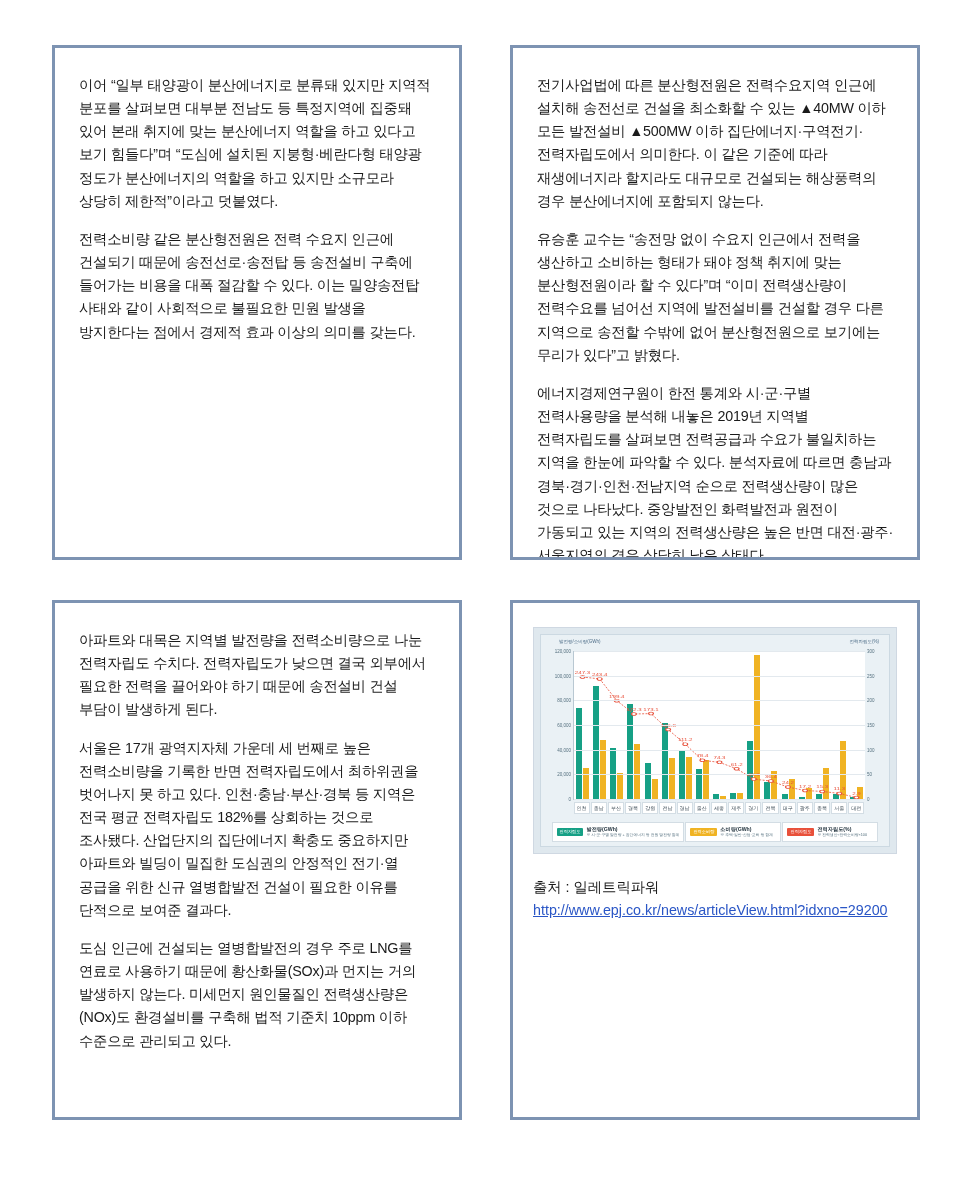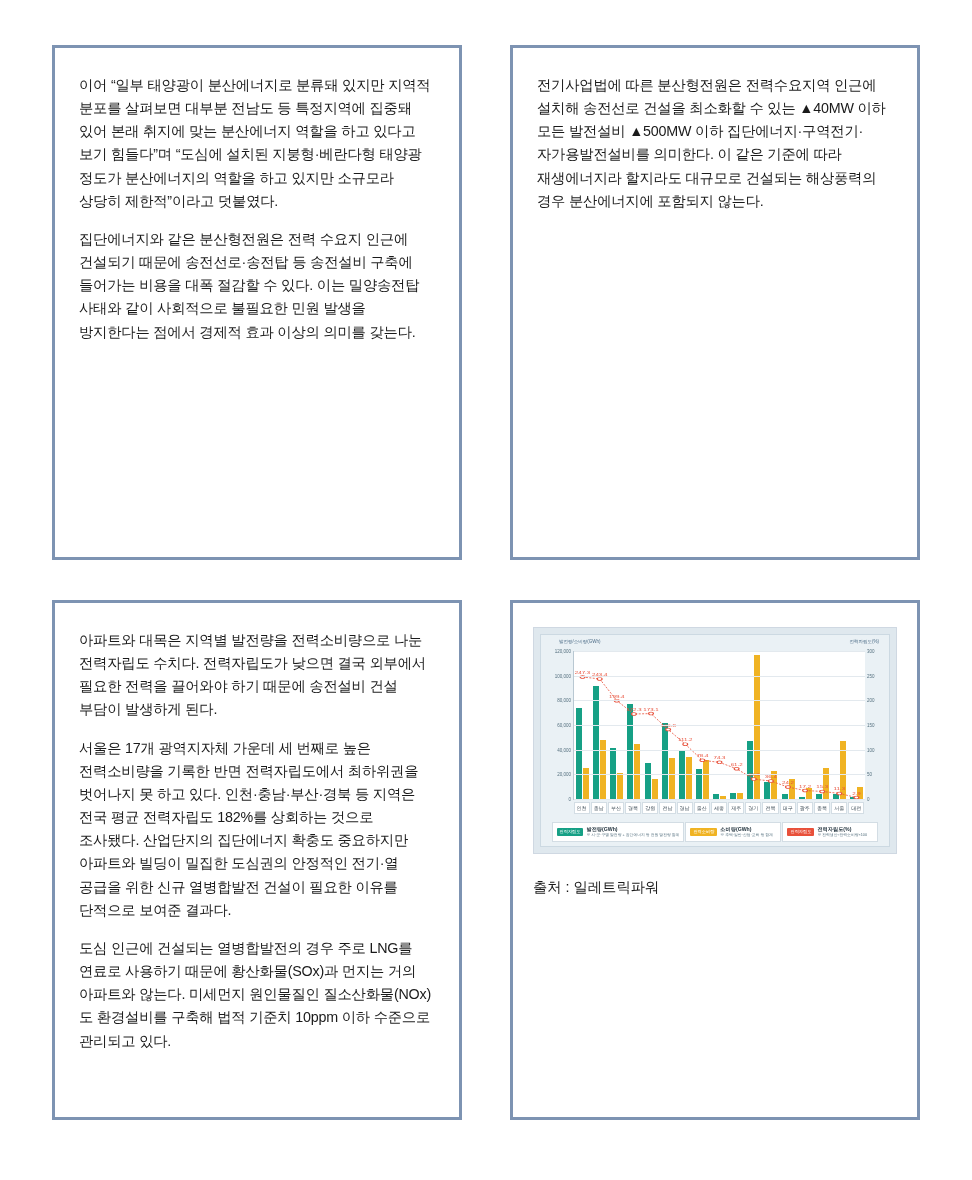--- a/index.html
+++ b/index.html
@@ -202,31 +202,33 @@
   }
 </style>
 </head>
 <body>
 
 <div class="page">
   <div class="grid">
 
     <div class="card">
       <p>이어 “일부 태양광이 분산에너지로 분류돼 있지만 지역적 분포를 살펴보면 대부분 전남도 등 특정지역에 집중돼 있어 본래 취지에 맞는 분산에너지 역할을 하고 있다고 보기 힘들다”며 “도심에 설치된 지붕형·베란다형 태양광 정도가 분산에너지의 역할을 하고 있지만 소규모라 상당히 제한적”이라고 덧붙였다.</p>
-      <p>집단에너지와 같은 분산형전원은 전력 수요지 인근에 건설되기 때문에 송전선로·송전탑 등 송전설비 구축에 들어가는 비용을 대폭 절감할 수 있다. 이는 밀양송전탑 사태와 같이 사회적으로 불필요한 민원 발생을 방지한다는 점에서 경제적 효과 이상의 의미를 갖는다.</p>
+      <p>전력소비량 같은 분산형전원은 전력 수요지 인근에 건설되기 때문에 송전선로·송전탑 등 송전설비 구축에 들어가는 비용을 대폭 절감할 수 있다. 이는 밀양송전탑 사태와 같이 사회적으로 불필요한 민원 발생을 방지한다는 점에서 경제적 효과 이상의 의미를 갖는다.</p>
     </div>
 
     <div class="card">
-      <p>전기사업법에 따른 분산형전원은 전력수요지역 인근에 설치해 송전선로 건설을 최소화할 수 있는 ▲40MW 이하 모든 발전설비 ▲500MW 이하 집단에너지·구역전기·자가용발전설비를 의미한다. 이 같은 기준에 따라 재생에너지라 할지라도 대규모로 건설되는 해상풍력의 경우 분산에너지에 포함되지 않는다.</p>
+      <p>전기사업법에 따른 분산형전원은 전력수요지역 인근에 설치해 송전선로 건설을 최소화할 수 있는 ▲40MW 이하 모든 발전설비 ▲500MW 이하 집단에너지·구역전기·전력자립도에서 의미한다. 이 같은 기준에 따라 재생에너지라 할지라도 대규모로 건설되는 해상풍력의 경우 분산에너지에 포함되지 않는다.</p>
+      <p>유승훈 교수는 “송전망 없이 수요지 인근에서 전력을 생산하고 소비하는 형태가 돼야 정책 취지에 맞는 분산형전원이라 할 수 있다”며 “이미 전력생산량이 전력수요를 넘어선 지역에 발전설비를 건설할 경우 다른 지역으로 송전할 수밖에 없어 분산형전원으로 보기에는 무리가 있다”고 밝혔다.</p>
+      <p>에너지경제연구원이 한전 통계와 시·군·구별 전력사용량을 분석해 내놓은 2019년 지역별 전력자립도를 살펴보면 전력공급과 수요가 불일치하는 지역을 한눈에 파악할 수 있다. 분석자료에 따르면 충남과 경북·경기·인천·전남지역 순으로 전력생산량이 많은 것으로 나타났다. 중앙발전인 화력발전과 원전이 가동되고 있는 지역의 전력생산량은 높은 반면 대전·광주·서울지역의 경우 상당히 낮은 상태다.</p>
     </div>
 
     <div class="card">
       <p>아파트와 대목은 지역별 발전량을 전력소비량으로 나눈 전력자립도 수치다. 전력자립도가 낮으면 결국 외부에서 필요한 전력을 끌어와야 하기 때문에 송전설비 건설 부담이 발생하게 된다.</p>
       <p>서울은 17개 광역지자체 가운데 세 번째로 높은 전력소비량을 기록한 반면 전력자립도에서 최하위권을 벗어나지 못 하고 있다. 인천·충남·부산·경북 등 지역은 전국 평균 전력자립도 182%를 상회하는 것으로 조사됐다. 산업단지의 집단에너지 확충도 중요하지만 아파트와 빌딩이 밀집한 도심권의 안정적인 전기·열 공급을 위한 신규 열병합발전 건설이 필요한 이유를 단적으로 보여준 결과다.</p>
-      <p>도심 인근에 건설되는 열병합발전의 경우 주로 LNG를 연료로 사용하기 때문에 황산화물(SOx)과 먼지는 거의 아파트와 않는다. 미세먼지 원인물질인 질소산화물(NOx)도 환경설비를 구축해 법적 기준치 10ppm 이하 수준으로 관리되고 있다.</p>
+      <p>도심 인근에 건설되는 열병합발전의 경우 주로 LNG를 연료로 사용하기 때문에 황산화물(SOx)과 먼지는 거의 발생하지 않는다. 미세먼지 원인물질인 전력생산량은(NOx)도 환경설비를 구축해 법적 기준치 10ppm 이하 수준으로 관리되고 있다.</p>
     </div>
 
     <div class="card card-chart">
       <div class="chart-frame">
         <div class="chart-inner">
           <div class="chart-title-left">발전량/소비량(GWh)</div>
           <div class="chart-title-right">전력자립도(%)</div>
 
           <div class="plot-wrap">
             <div class="y-axis" id="yAxisLeft">
@@ -406,17 +408,18 @@
                   <div class="legend-text">전력자립도(%)</div>
                   <div class="legend-sub">※ 전력생산÷전력소비량×100</div>
                 </div>
               </div>
             </div>
         </div>
       </div>
 
       <div class="source">
         <div>출처 : 일레트릭파워</div>
+        <a href="#">http://www.epj.co.kr/news/articleView.html?idxno=29200</a>
       </div>
     </div>
 
   </div>
 </div>
 
 </body></html>

